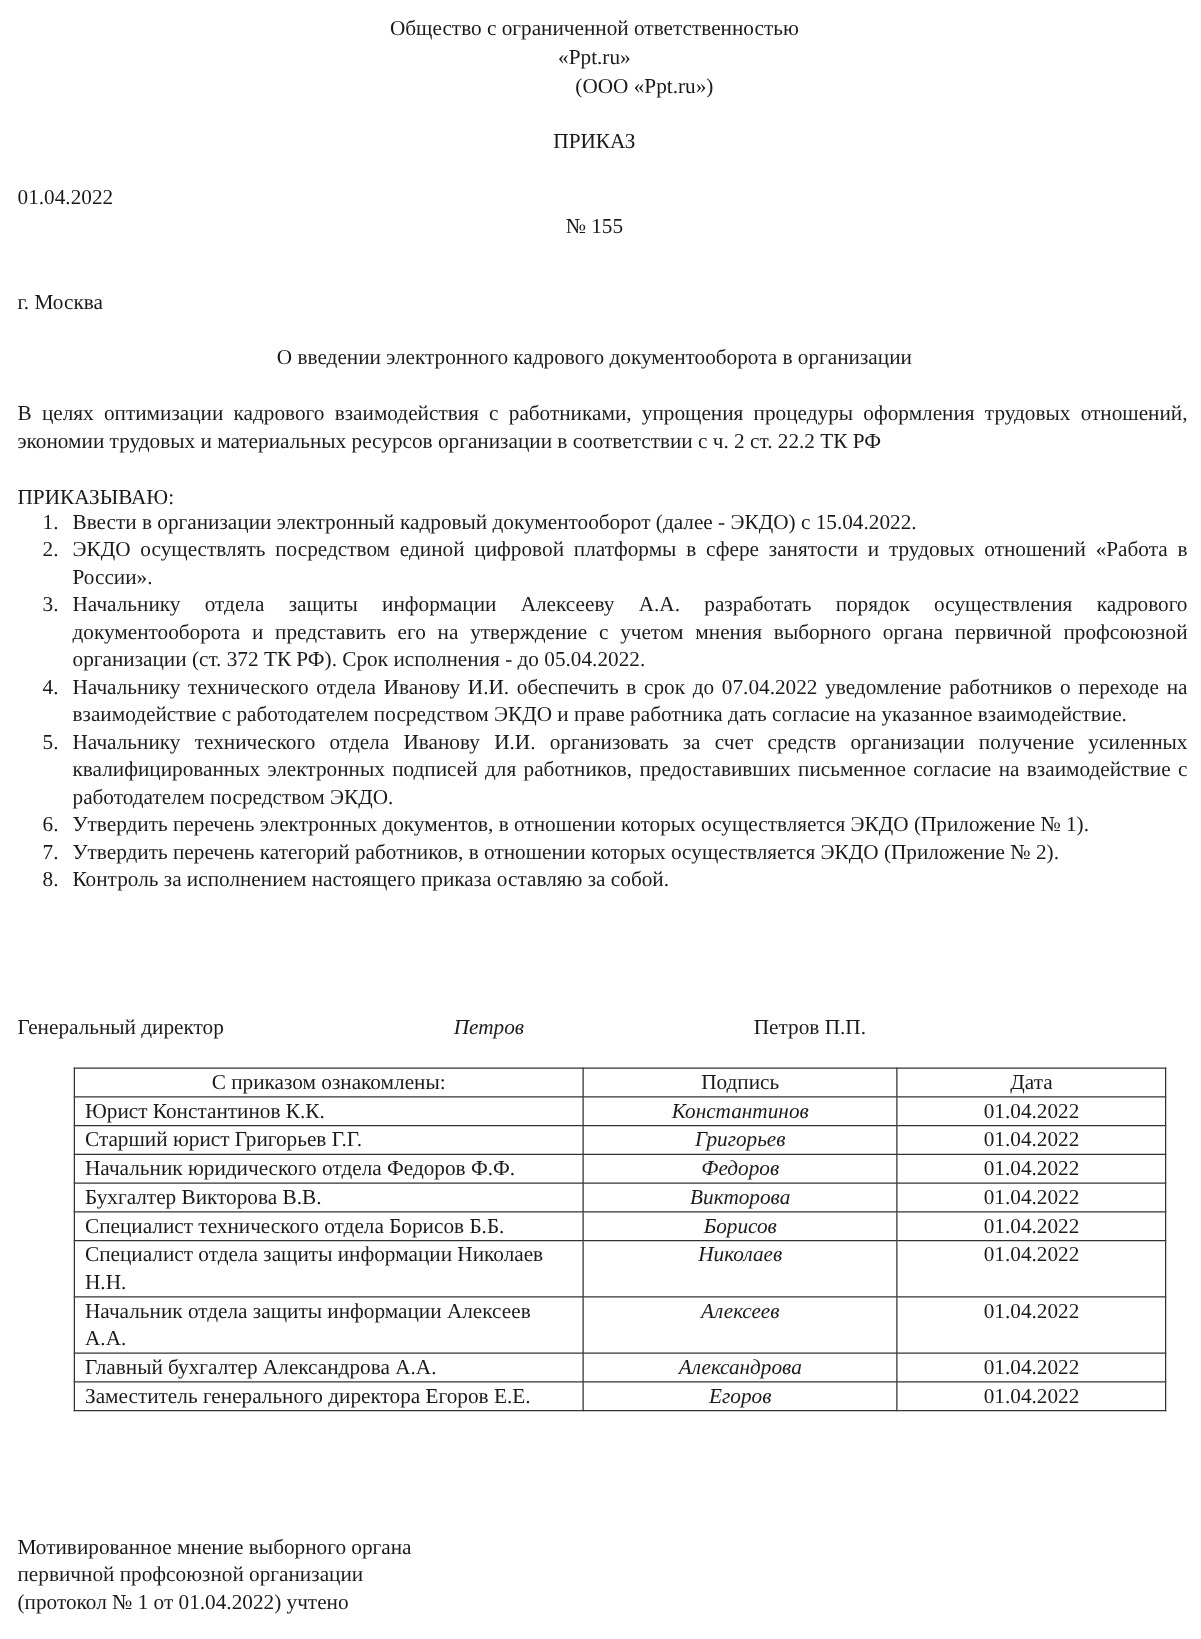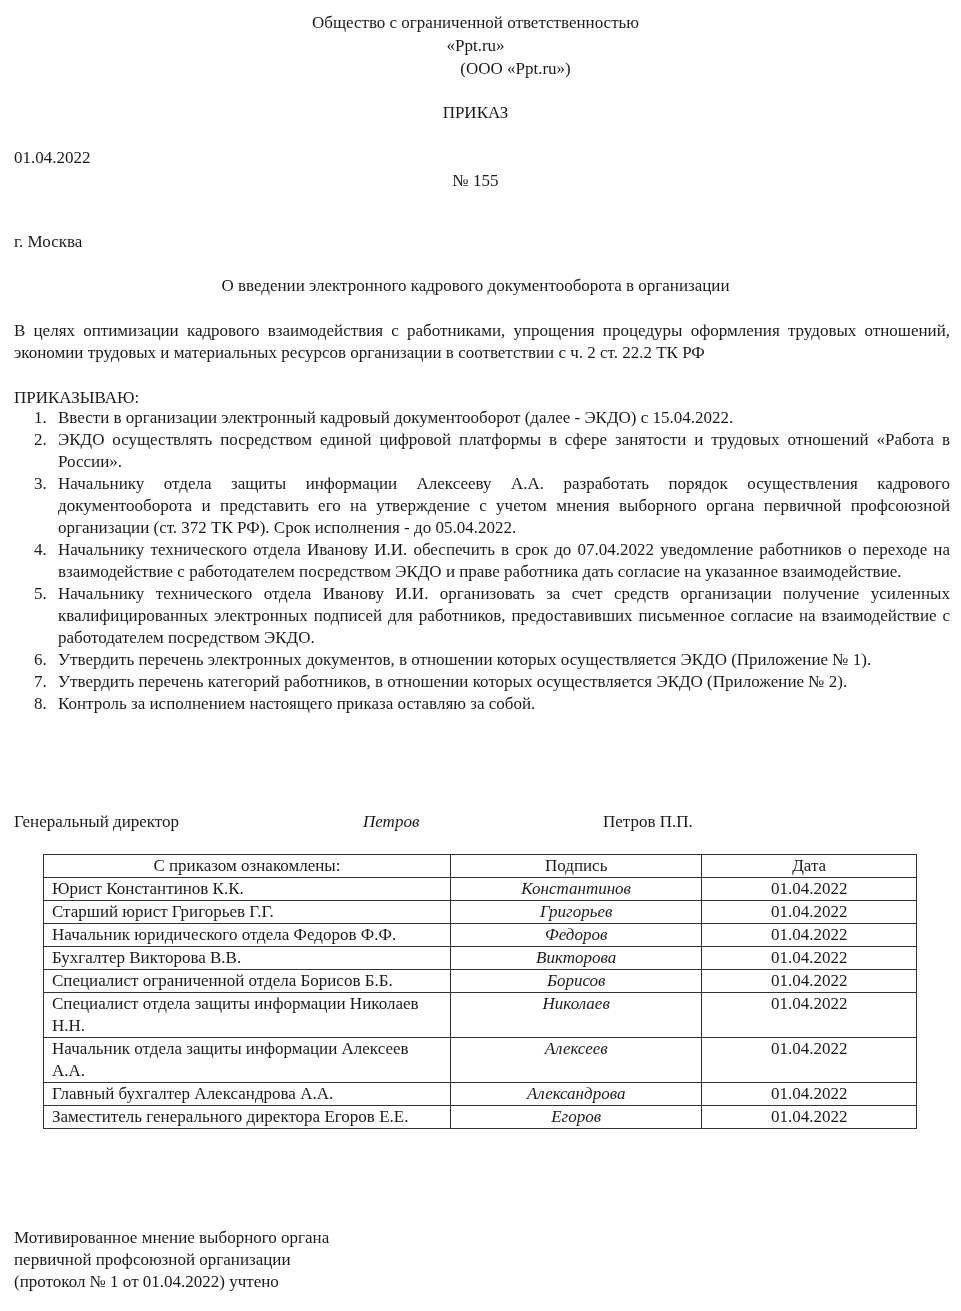--- a/index.html
+++ b/index.html
@@ -22,21 +22,21 @@
   }
   ol.items li {
     position: relative; padding-left: 44px; line-height: 22px;
     text-align: justify; text-align-last: left;
   }
   ol.items li .num {
     position: absolute; left: 20px; top: 0;
   }
   .sig-italic { font-style: italic; }
   table.ack {
-    position: absolute; left: 43px; top: 854px; width: 874px;
+    position: absolute; left: 59px; top: 854px; width: 874px;
     border-collapse: collapse; font-size: 17px;
   }
   table.ack th, table.ack td {
     border: 1px solid #333; padding: 0 8px; line-height: 22px; vertical-align: top;
     font-weight: normal;
   }
   table.ack th { text-align: center; }
   table.ack td.sign { text-align: center; font-style: italic; }
   table.ack td.date { text-align: center; }
   .col1 { width: 391px; }
@@ -103,21 +103,21 @@
           <td>Начальник юридического отдела Федоров Ф.Ф.</td>
           <td class="sign">Федоров</td>
           <td class="date">01.04.2022</td>
         </tr>
       <tr>
           <td>Бухгалтер Викторова В.В.</td>
           <td class="sign">Викторова</td>
           <td class="date">01.04.2022</td>
         </tr>
       <tr>
-          <td>Специалист ограниченной отдела Борисов Б.Б.</td>
+          <td>Специалист технического отдела Борисов Б.Б.</td>
           <td class="sign">Борисов</td>
           <td class="date">01.04.2022</td>
         </tr>
       <tr>
           <td>Специалист отдела защиты информации Николаев Н.Н.</td>
           <td class="sign">Николаев</td>
           <td class="date">01.04.2022</td>
         </tr>
       <tr>
           <td>Начальник отдела защиты информации Алексеев А.А.</td>

